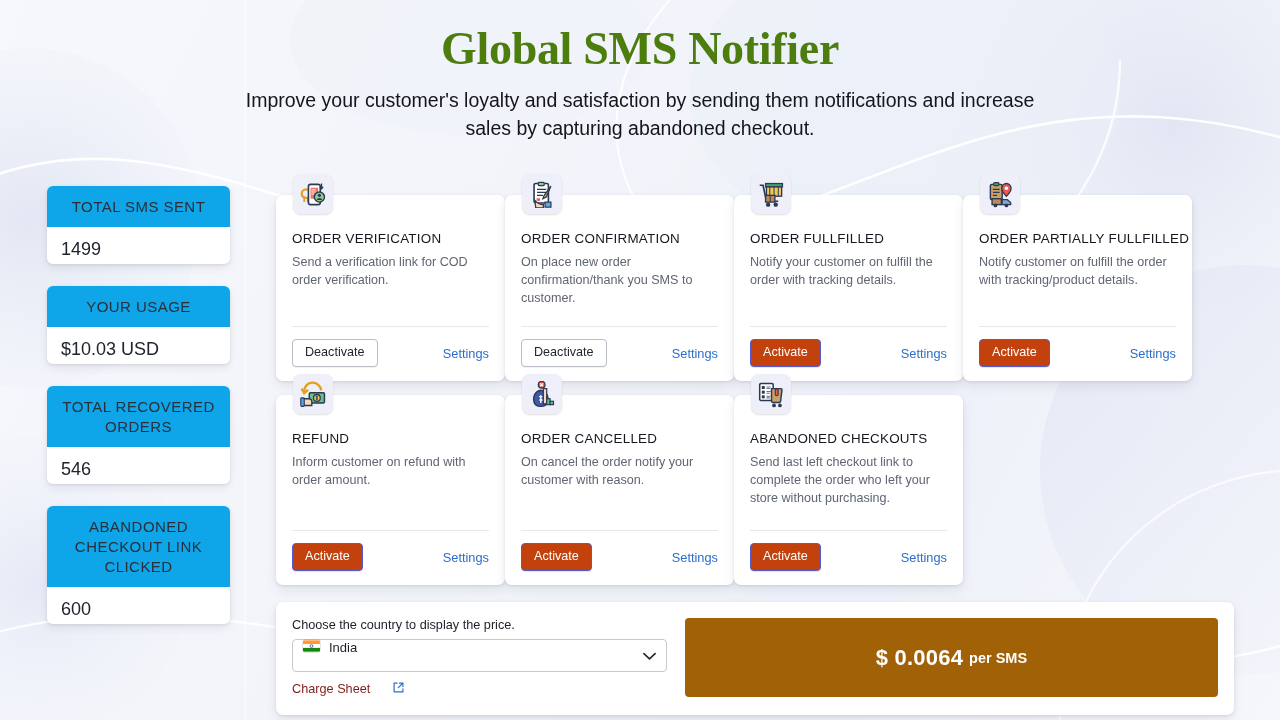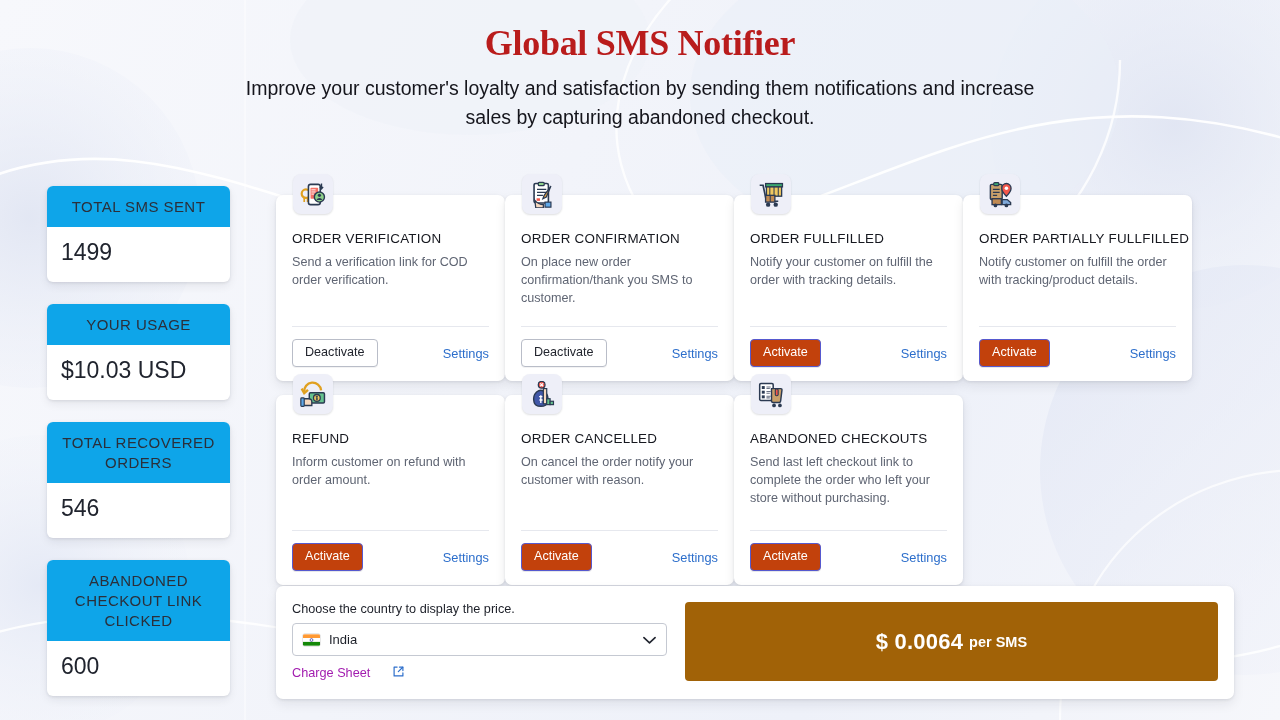--- a/index.html
+++ b/index.html
@@ -31,23 +31,23 @@
     position: relative;
     z-index: 2;
     width: 1280px;
     height: 720px;
   }
 
   
   .header { text-align: center; padding-top: 22px; }
   .app-title {
     font-family: "Liberation Serif", serif;
-    font-size: 36px;
+    font-size: 46px;
     font-weight: 700;
-    color: #b91c1c;
+    color: #4d7c0f;
     letter-spacing: -0.3px;
     line-height: 1.18;
   }
   .app-subtitle {
     margin: 10px auto 0;
     width: 790px;
     font-size: 19.5px;
     line-height: 1.44;
     color: #15151c;
     font-weight: 400;
@@ -80,22 +80,22 @@
     padding: 11px 14px 10px 14px;
     font-size: 15px;
     letter-spacing: 0.45px;
     color: #2b2f3a;
     line-height: 1.33;
     text-transform: uppercase;
     text-align: center;
   }
   .stat-head.two-line { padding-bottom: 10px; }
   .stat-value {
-    padding: 12px 14px 16px 14px;
-    font-size: 23px;
+    padding: 12px 14px 4px 14px;
+    font-size: 18px;
     color: #20242e;
     font-weight: 400;
   }
 
   
   .cards-area {
     position: absolute;
     left: 276px;
     top: 9px;
     width: 958px;
@@ -178,21 +178,21 @@
     font-size: 12.8px;
     color: #2c6ecb;
     text-decoration: none;
     cursor: pointer;
   }
 
   
   .pricing {
     position: absolute;
     left: 276px;
-    top: 400px;
+    top: 416px;
     width: 958px;
     background: #ffffff;
     border-radius: 7px;
     box-shadow: 0 1px 3px rgba(22,29,37,0.10), 0 5px 12px rgba(22,29,37,0.08);
     padding: 16px 16px 18px 16px;
     display: flex;
     gap: 18px;
   }
   .pricing-left { width: 375px; }
   .pricing-label {
@@ -201,21 +201,20 @@
     margin-bottom: 7px;
   }
   .select-wrap { position: relative; }
   .country-select {
     width: 100%;
     height: 33px;
     border: 1px solid #c5c9d2;
     border-radius: 4px;
     background: #ffffff;
     display: flex;
-    align-items: center;
     padding: 0 10px;
     font-size: 13px;
     color: #1d2029;
     cursor: pointer;
   }
   .flag {
     width: 17px; height: 12px;
     margin-right: 9px;
     border-radius: 1.5px;
     overflow: hidden;
@@ -228,21 +227,21 @@
     top: 50%;
     transform: translateY(-50%);
     pointer-events: none;
   }
   .charge-sheet {
     display: inline-flex;
     align-items: center;
     gap: 23px;
     margin-top: 10px;
     font-size: 12.7px;
-    color: #a21caf;
+    color: #7f1d1d;
     text-decoration: none;
     cursor: pointer;
   }
   .price-banner {
     flex: 1 1 auto;
     background: #a16207;
     border-radius: 4px;
     display: flex;
     align-items: center;
     justify-content: center;

